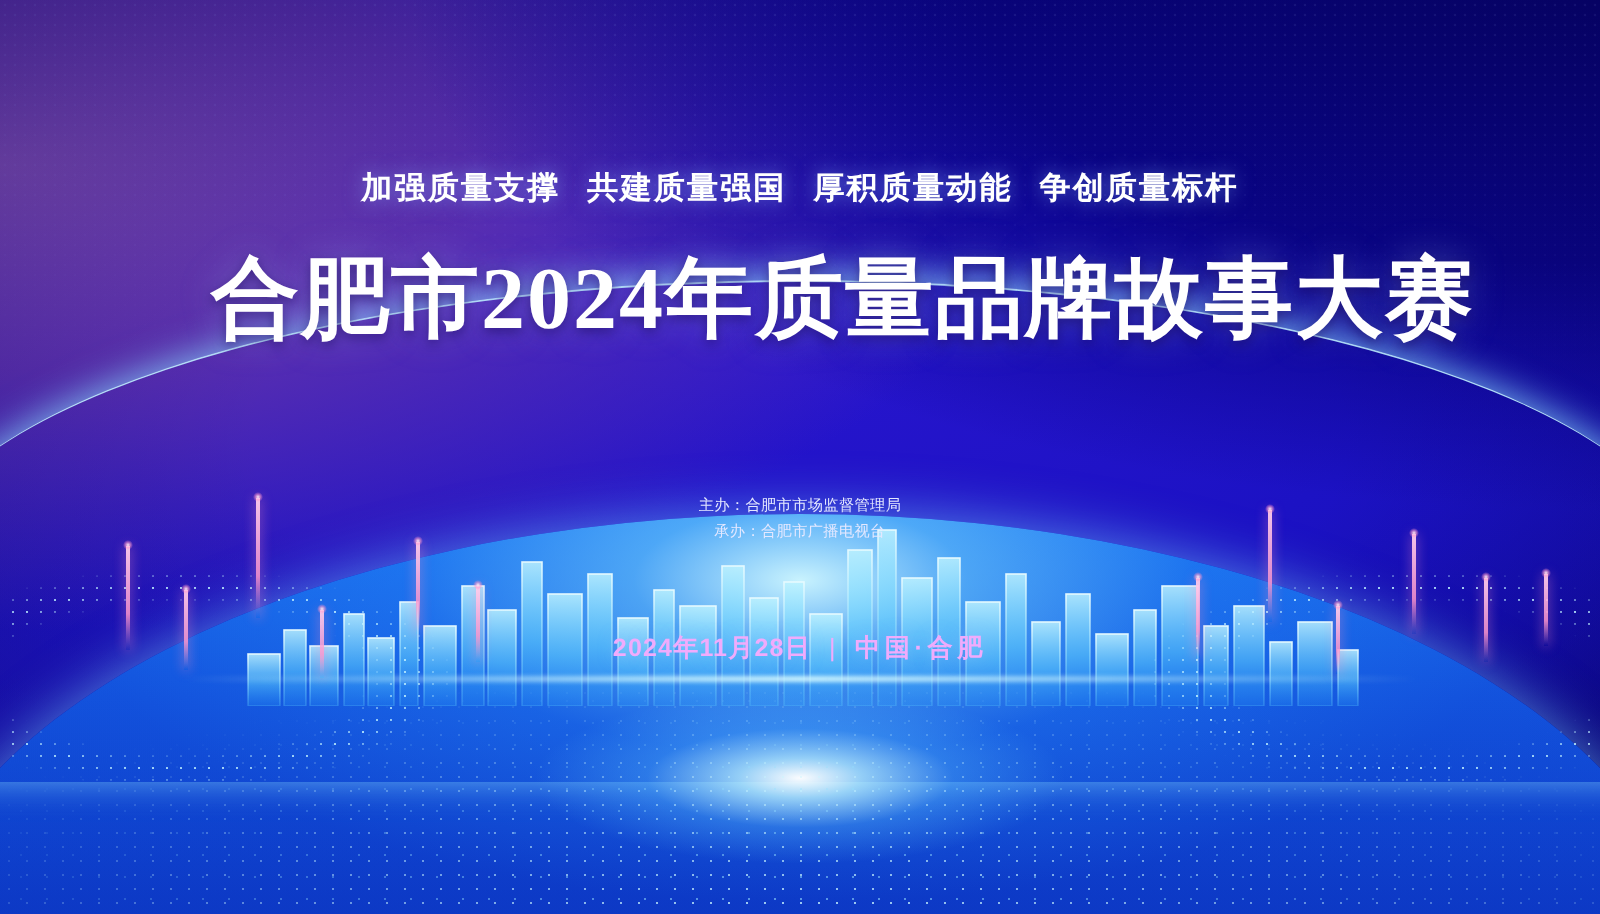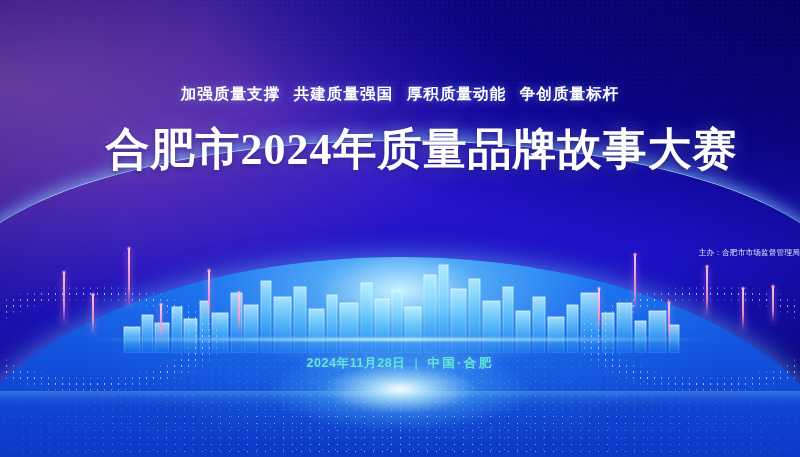--- a/index.html
+++ b/index.html
@@ -184,31 +184,30 @@
   .title .l2 { display: block; }
 
   .orgs {
     position: absolute;
     top: 247px; left: 0; right: 0;
     font-size: 7.6px;
     line-height: 12.6px;
     color: #e4e8ff;
     letter-spacing: .2px;
   }
-  .orgs .row { display: block; text-align: right; }
+  .orgs .row { display: block; }
 
   .datebar {
     position: absolute;
     top: 316px; left: 0; right: 0;
     font-size: 12.5px;
     font-weight: 700;
-    color: #5eead4;
+    color: #f0abfc;
     letter-spacing: .6px;
     text-shadow: 0 0 8px rgba(150,190,255,0.5);
-    margin-top: 39px;
   }
   .datebar .sep { margin: 0 5px; font-weight: 400; }
   .datebar .place { letter-spacing: 2.4px; }
 </style>
 </head>
 <body>
 
 <div id="poster">
 
   <div class="bg-base"></div>
@@ -304,20 +303,21 @@
       <span>厚积质量动能</span>
       <span>争创质量标杆</span>
     </div>
 
     <div class="title">
       <span class="l1">合肥市2024年质量品牌故事大赛</span>
     </div>
 
     <div class="orgs">
       <span class="row">主办：合肥市市场监督管理局</span>
+      <span class="row">承办：合肥市广播电视台</span>
     </div>
 
     <div class="datebar">
       <span>2024年11月28日</span>
       <span class="sep">|</span>
       <span class="place">中国·合肥</span>
     </div>
 
   </div>
 </div>

